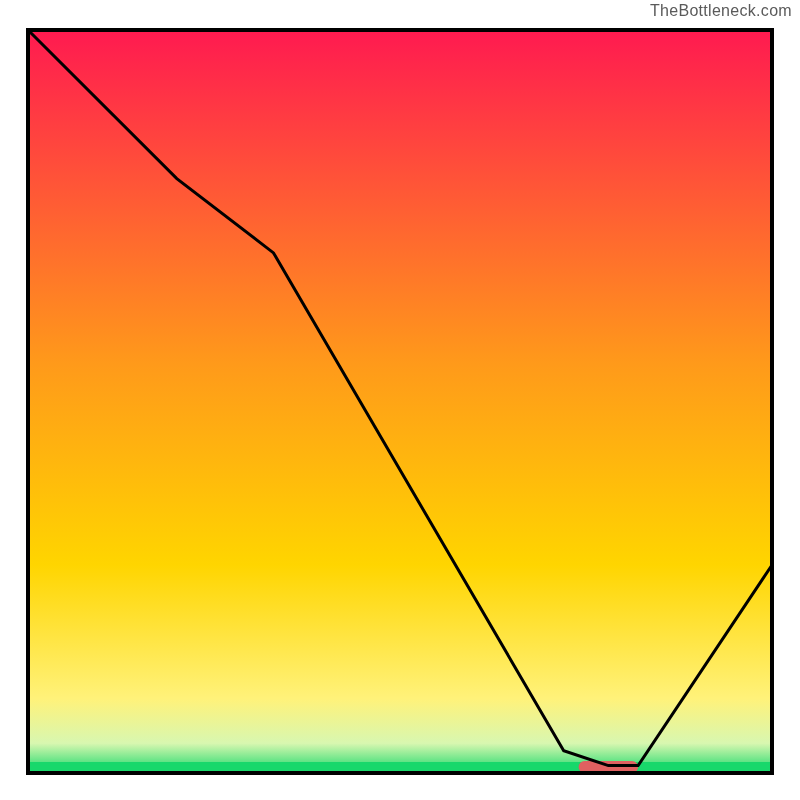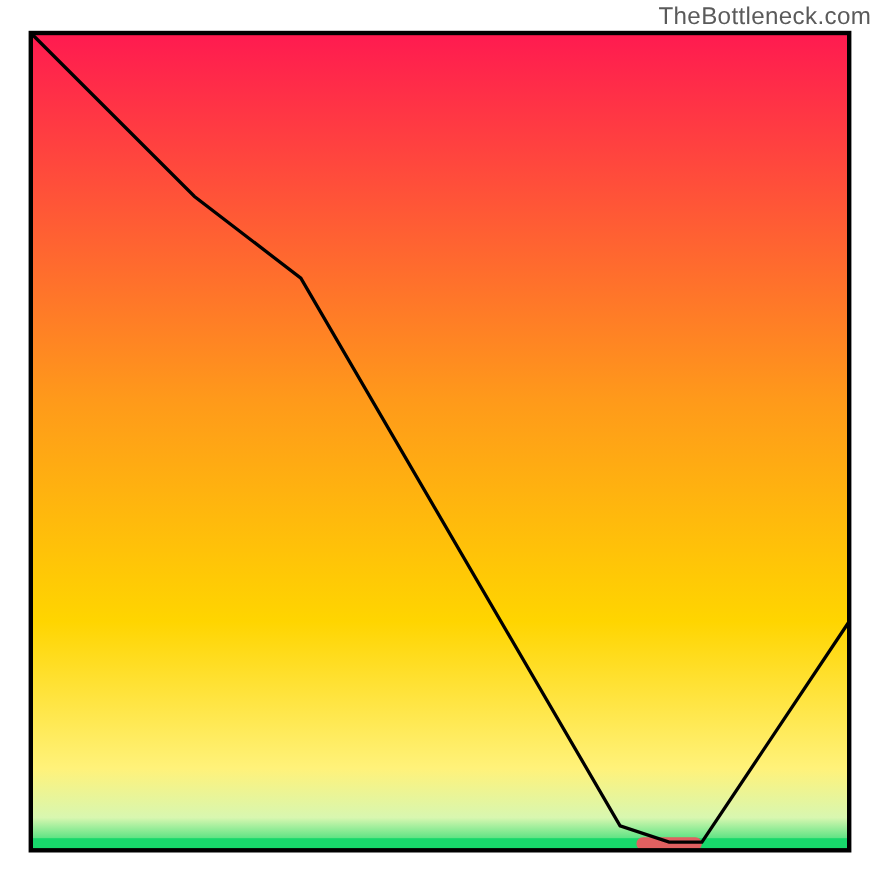--- a/index.html
+++ b/index.html
@@ -13,21 +13,21 @@
   .stage {
     position: relative;
     width: 800px;
     height: 800px;
   }
   .watermark {
     position: absolute;
     top: 2px;
     right: 8px;
     color: #5a5a5a;
-    font-size: 22px;
+    font-size: 16px;
     font-weight: 500;
     letter-spacing: 0.3px;
     z-index: 5;
   }
   svg.chart {
     position: absolute;
     left: 0;
     top: 0;
   }
 </style>

